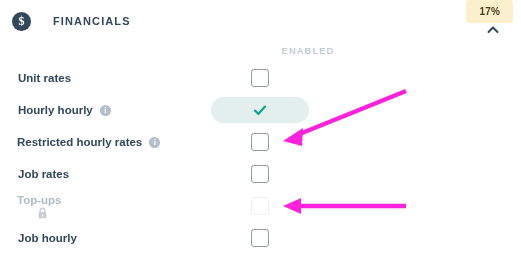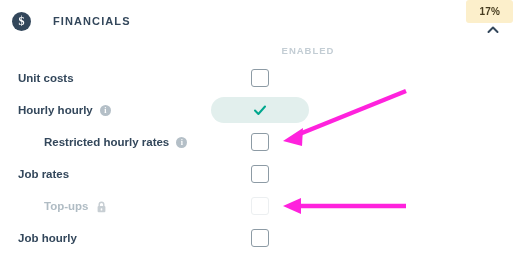--- a/index.html
+++ b/index.html
@@ -115,22 +115,22 @@
     left: 18px;
     top: 50%;
     transform: translateY(-50%);
     display: flex;
     align-items: center;
     font-size: 11.5px;
     font-weight: bold;
     color: #33475b;
     white-space: nowrap;
   }
-  .row.indent .row-label { left: 44px; }
-  .row.disabled .row-label { color: #b0bcc4; }
+  .row.indent .row-label { left: 17px; }
+  .row.disabled .row-label { color: #b0bcc4; flex-direction: column; }
 
   .info-icon {
     margin-left: 7px;
     width: 11px; height: 11px;
     border-radius: 50%;
     background: #b4bfc7;
     color: #ffffff;
     font-size: 8px;
     font-weight: bold;
     line-height: 11px;
@@ -203,21 +203,21 @@
   </div>
 
   <div class="col-header">
     <span class="col-enabled">ENABLED</span>
   </div>
 
   <div class="rows">
 
     <div class="row">
       <div class="row-label">
-        <span>Unit costs</span>
+        <span>Unit rates</span>
       </div>
       <div class="control">
         <div class="checkbox"></div>
       </div>
     </div>
 
     <div class="row">
       <div class="row-label">
         <span>Hourly hourly</span>
         <span class="info-icon">i</span>

